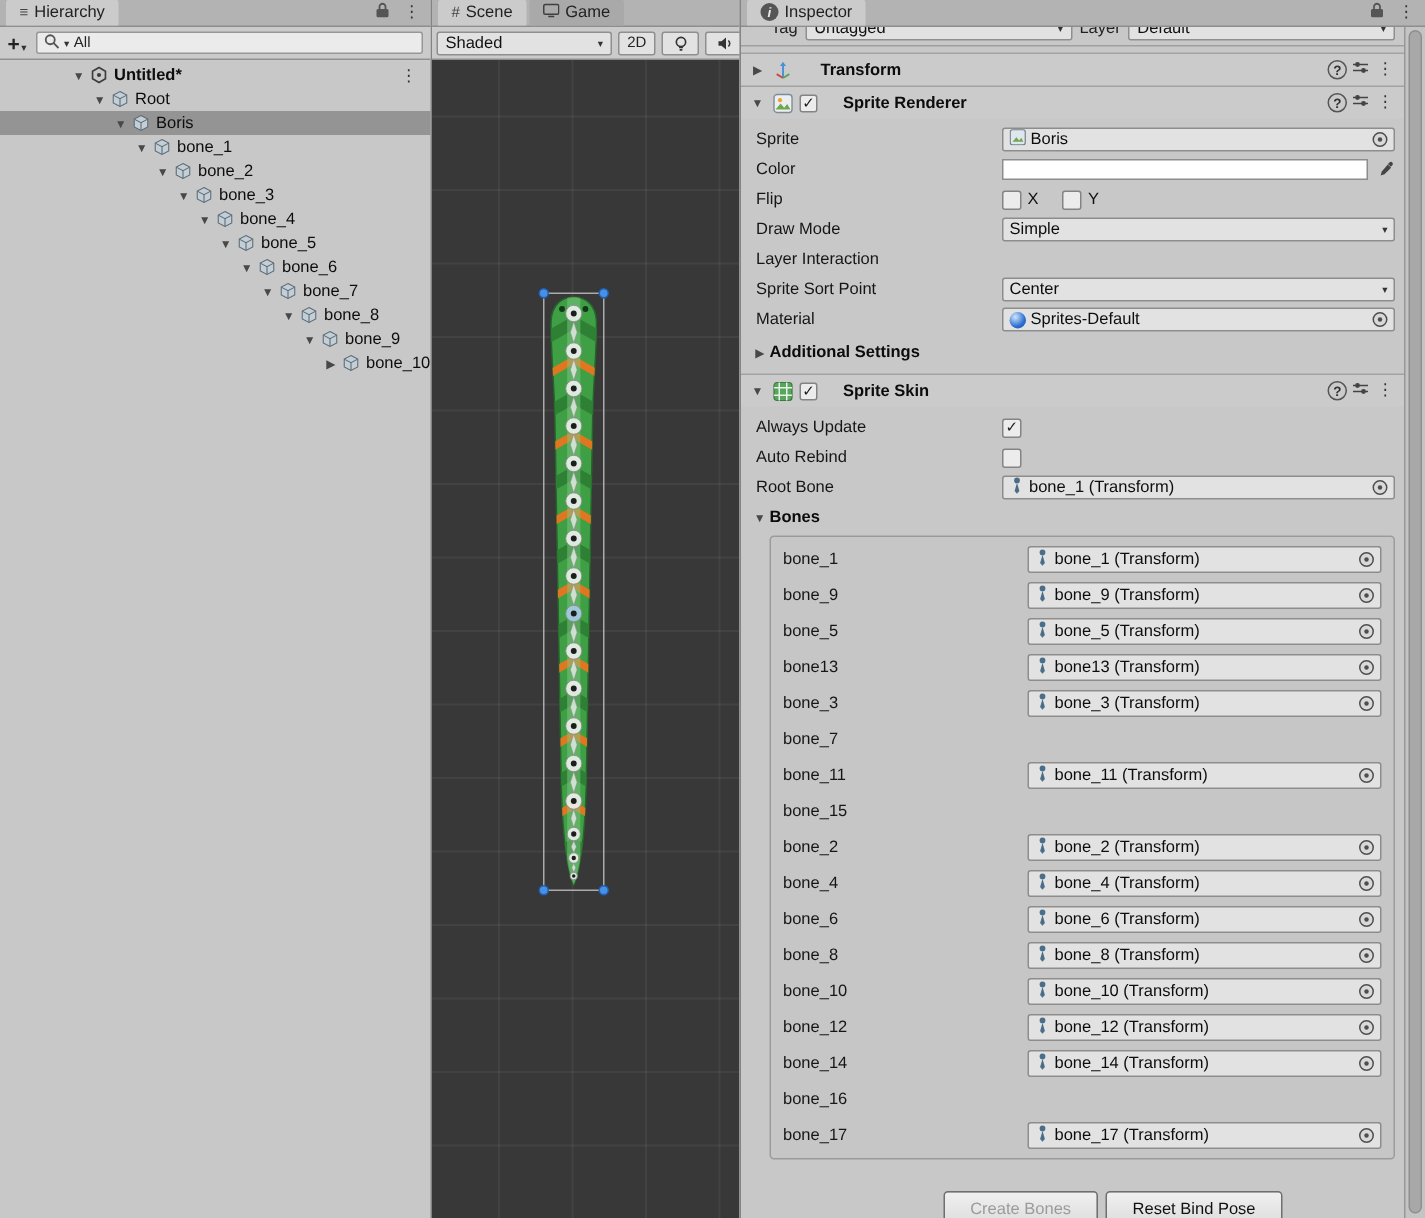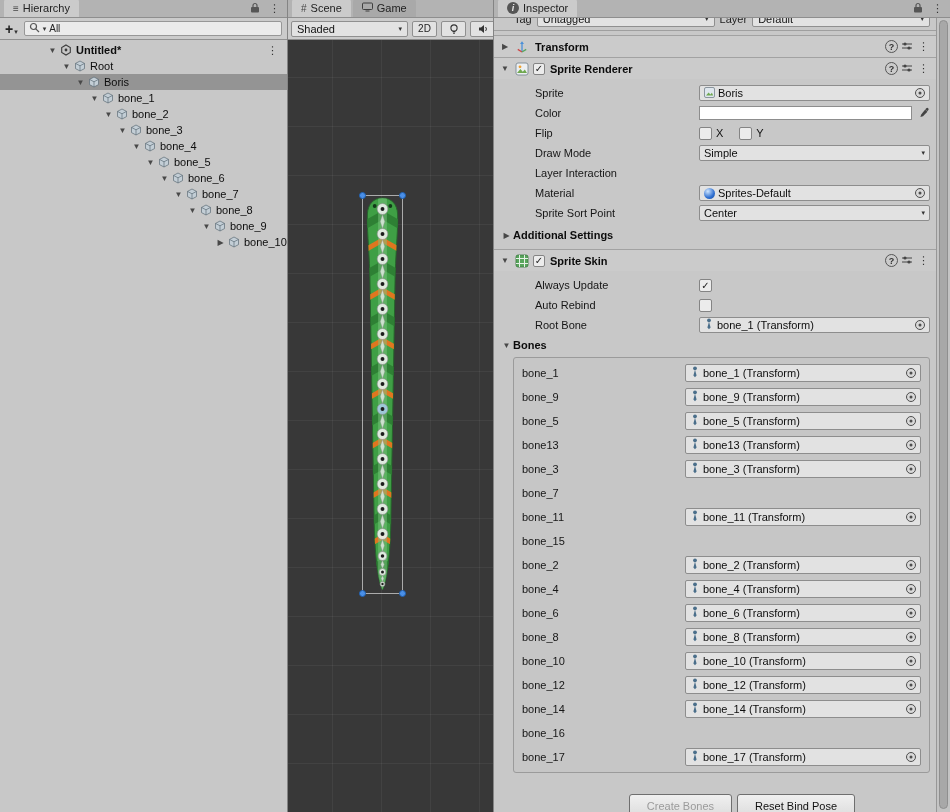--- a/index.html
+++ b/index.html
@@ -97,36 +97,36 @@
   .mini-label { color: #222; flex: none; }
   .grow { flex: 1; }
 
   .comp-header {
     height: 22px; display: flex; align-items: center; gap: 3px;
     padding: 0 5px; background: #cbcbcb; border-top: 1px solid #a2a2a2;
   }
   .comp-header.first { margin-top: 4px; }
   .comp-header .fold { width: 12px; }
   .comp-ic { width: 16px; height: 16px; flex: none; display: inline-flex; align-items: center; justify-content: center; }
-  .comp-title { font-weight: bold; margin-left: 2px; color: #0c0c0c; }
+  .comp-title { font-weight: bold; margin-left: 14px; color: #0c0c0c; }
   .spacer { flex: 1; }
   .help-ic {
     width: 13px; height: 13px; border: 1px solid #555; border-radius: 50%;
     display: inline-flex; align-items: center; justify-content: center;
     font-size: 9px; font-weight: bold; color: #333;
   }
   .checkbox {
     width: 13px; height: 13px; background: #ececec; border: 1px solid #848484;
     border-radius: 2px; display: inline-flex; align-items: center; justify-content: center;
     font-size: 10px; color: #1a1a1a; flex: none;
   }
   .checkbox.small { width: 12px; height: 12px; }
 
   .comp-body { padding: 4px 0; }
-  .prop-row { height: 20px; display: flex; align-items: center; padding-left: 41px; padding-right: 6px; }
+  .prop-row { height: 20px; display: flex; align-items: center; padding-left: 10px; padding-right: 6px; }
   .prop-label { width: 164px; flex: none; color: #161616; }
   .obj-field, .field-dd {
     flex: 1; height: 16px; background: #e2e2e2; border: 1px solid #8d8d8d; border-radius: 2px;
     display: flex; align-items: center; gap: 3px; padding: 0 4px; min-width: 0;
   }
   .field-text { overflow: hidden; white-space: nowrap; text-overflow: ellipsis; color: #0d0d0d; }
   .picker {
     margin-left: auto; flex: none; width: 10px; height: 10px; border: 1px solid #4e4e4e;
     border-radius: 50%; position: relative; background: #d9d9d9;
   }
@@ -581,32 +581,32 @@
           <span class="prop-label">Draw Mode</span>
           <div class="field-dd">
             <span class="field-text">Simple</span>
             <span class="caret" style="margin-left:auto">▾</span>
           </div>
         </div>
         <div class="prop-row">
           <span class="prop-label">Layer Interaction</span>
         </div>
         <div class="prop-row">
+          <span class="prop-label">Sprite Sort Point</span>
+          <div class="field-dd">
+            <span class="field-text">Center</span>
+            <span class="caret" style="margin-left:auto">▾</span>
+          </div>
+        </div>
+        <div class="prop-row">
           <span class="prop-label">Material</span>
           <div class="obj-field">
             <span class="mat-icon"></span>
             <span class="field-text">Sprites-Default</span>
             <span class="picker"></span>
-          </div>
-        </div>
-        <div class="prop-row">
-          <span class="prop-label">Sprite Sort Point</span>
-          <div class="field-dd">
-            <span class="field-text">Center</span>
-            <span class="caret" style="margin-left:auto">▾</span>
           </div>
         </div>
         <div class="foldout-row settings">
           <span class="fold">▶</span>
           <span class="foldout-label">Additional Settings</span>
         </div>
       </div>
 
       <div class="comp-header">
         <span class="fold">▼</span>

